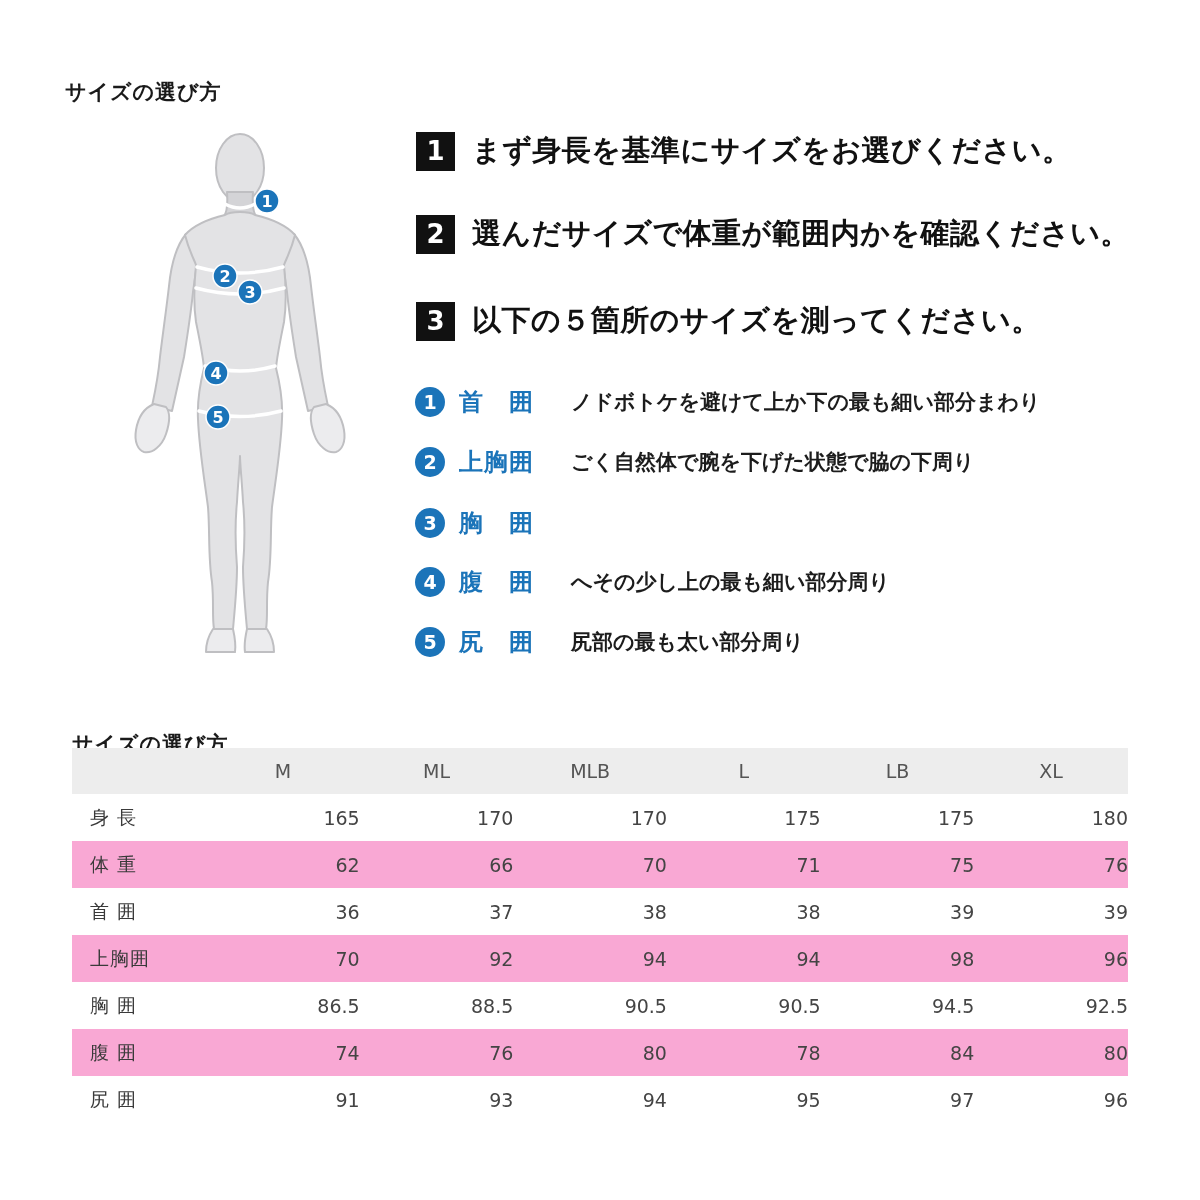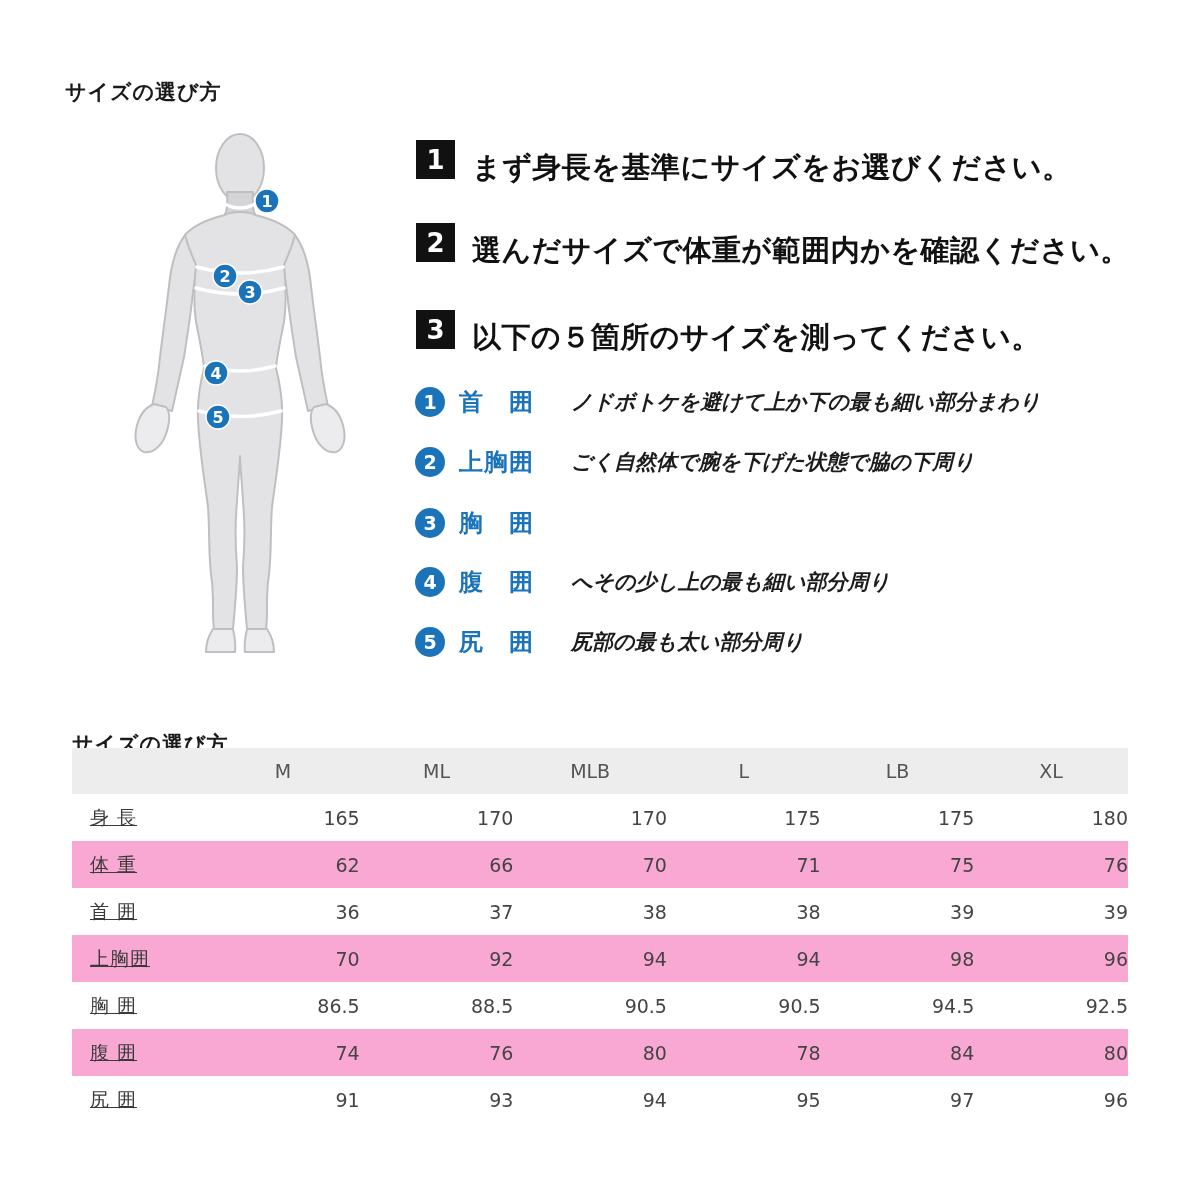--- a/index.html
+++ b/index.html
@@ -11,40 +11,40 @@
   .abs{position:absolute;margin-top:20px;}
   .section-title{
     font-size:21px;font-weight:bold;color:#1a1a1a;letter-spacing:1px;white-space:nowrap;
   }
   
   .step-row{position:absolute;left:416px;display:flex;align-items:center;gap:17px;}
   .step-badge{
     width:39px;height:39px;background:#111111;color:#ffffff;flex:0 0 39px;
     font-size:26px;font-weight:bold;display:flex;align-items:center;justify-content:center;
   }
-  .step-text{font-size:29px;font-weight:bold;color:#111111;letter-spacing:.5px;white-space:nowrap;margin-top:17px;}
+  .step-text{font-size:29px;font-weight:bold;color:#111111;letter-spacing:.5px;white-space:nowrap;}
   
   .measure-row{position:absolute;left:415px;display:flex;align-items:center;height:32px;}
   .m-badge{
     width:30px;height:30px;border-radius:50%;background:#1b74b9;color:#ffffff;flex:0 0 30px;
     font-size:19px;font-weight:bold;display:flex;align-items:center;justify-content:center;
   }
   .m-label{color:#1b74b9;font-size:24px;font-weight:bold;margin-left:14px;width:112px;
     letter-spacing:1px;white-space:nowrap;}
-  .m-desc{font-size:21px;font-weight:600;color:#1c1c1c;white-space:nowrap;font-style:italic;}
+  .m-desc{font-size:21px;font-weight:600;color:#1c1c1c;white-space:nowrap;}
   
   table.size-table{
     position:absolute;left:72px;top:748px;width:1056px;
     border-collapse:collapse;table-layout:fixed;font-size:19px;
   }
   .size-table th{
     height:46px;background:#ededed;font-weight:400;color:#555555;text-align:center;padding:0;
   }
   .size-table td{height:47px;color:#444444;text-align:right;padding:0;background:#ffffff;}
-  .size-table td.rowlabel{text-align:left;padding-left:18px;color:#3a3a3a;letter-spacing:1px;text-decoration:underline;}
+  .size-table td.rowlabel{text-align:left;padding-left:18px;color:#3a3a3a;letter-spacing:1px;}
   .size-table tr.stripe td{background:#f9a8d4;}
   
   .figure-wrap{position:absolute;left:100px;top:116px;width:290px;height:565px;}
 </style>
 </head>
 <body>
 
 <div class="abs section-title" style="left:65px;top:58px">サイズの選び方</div>
 
 <div class="figure-wrap">

